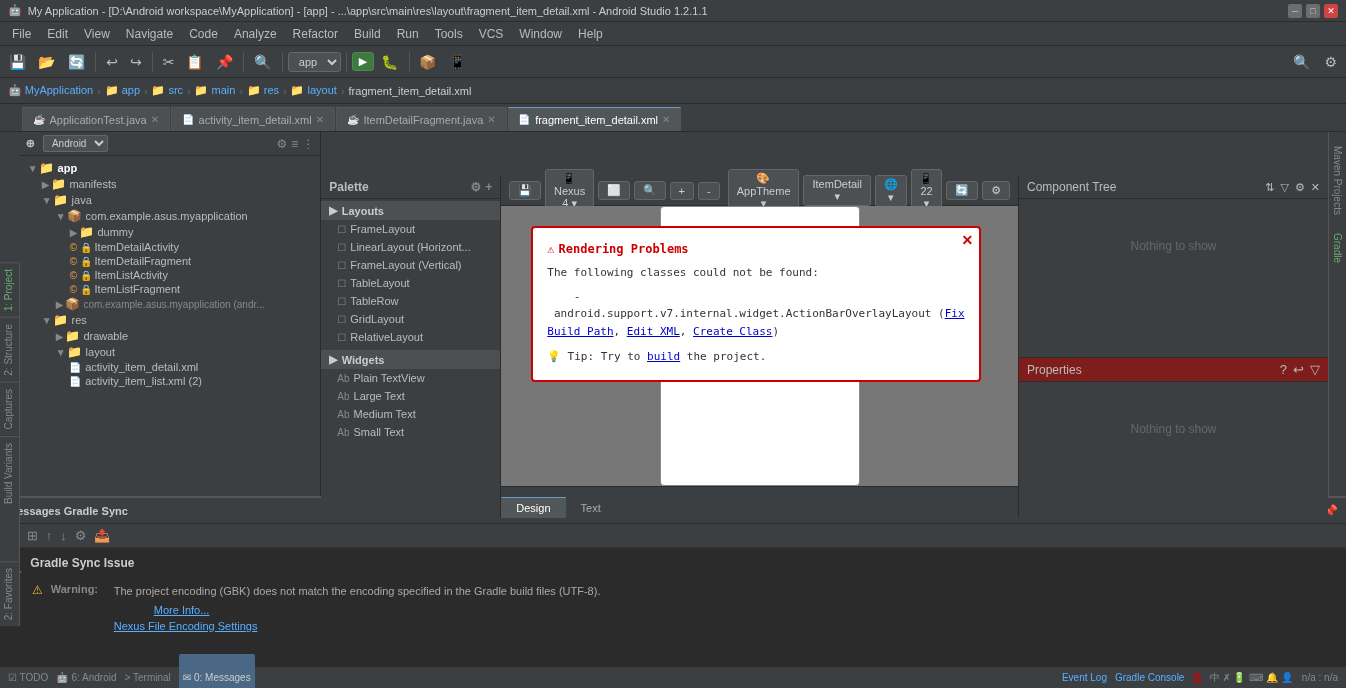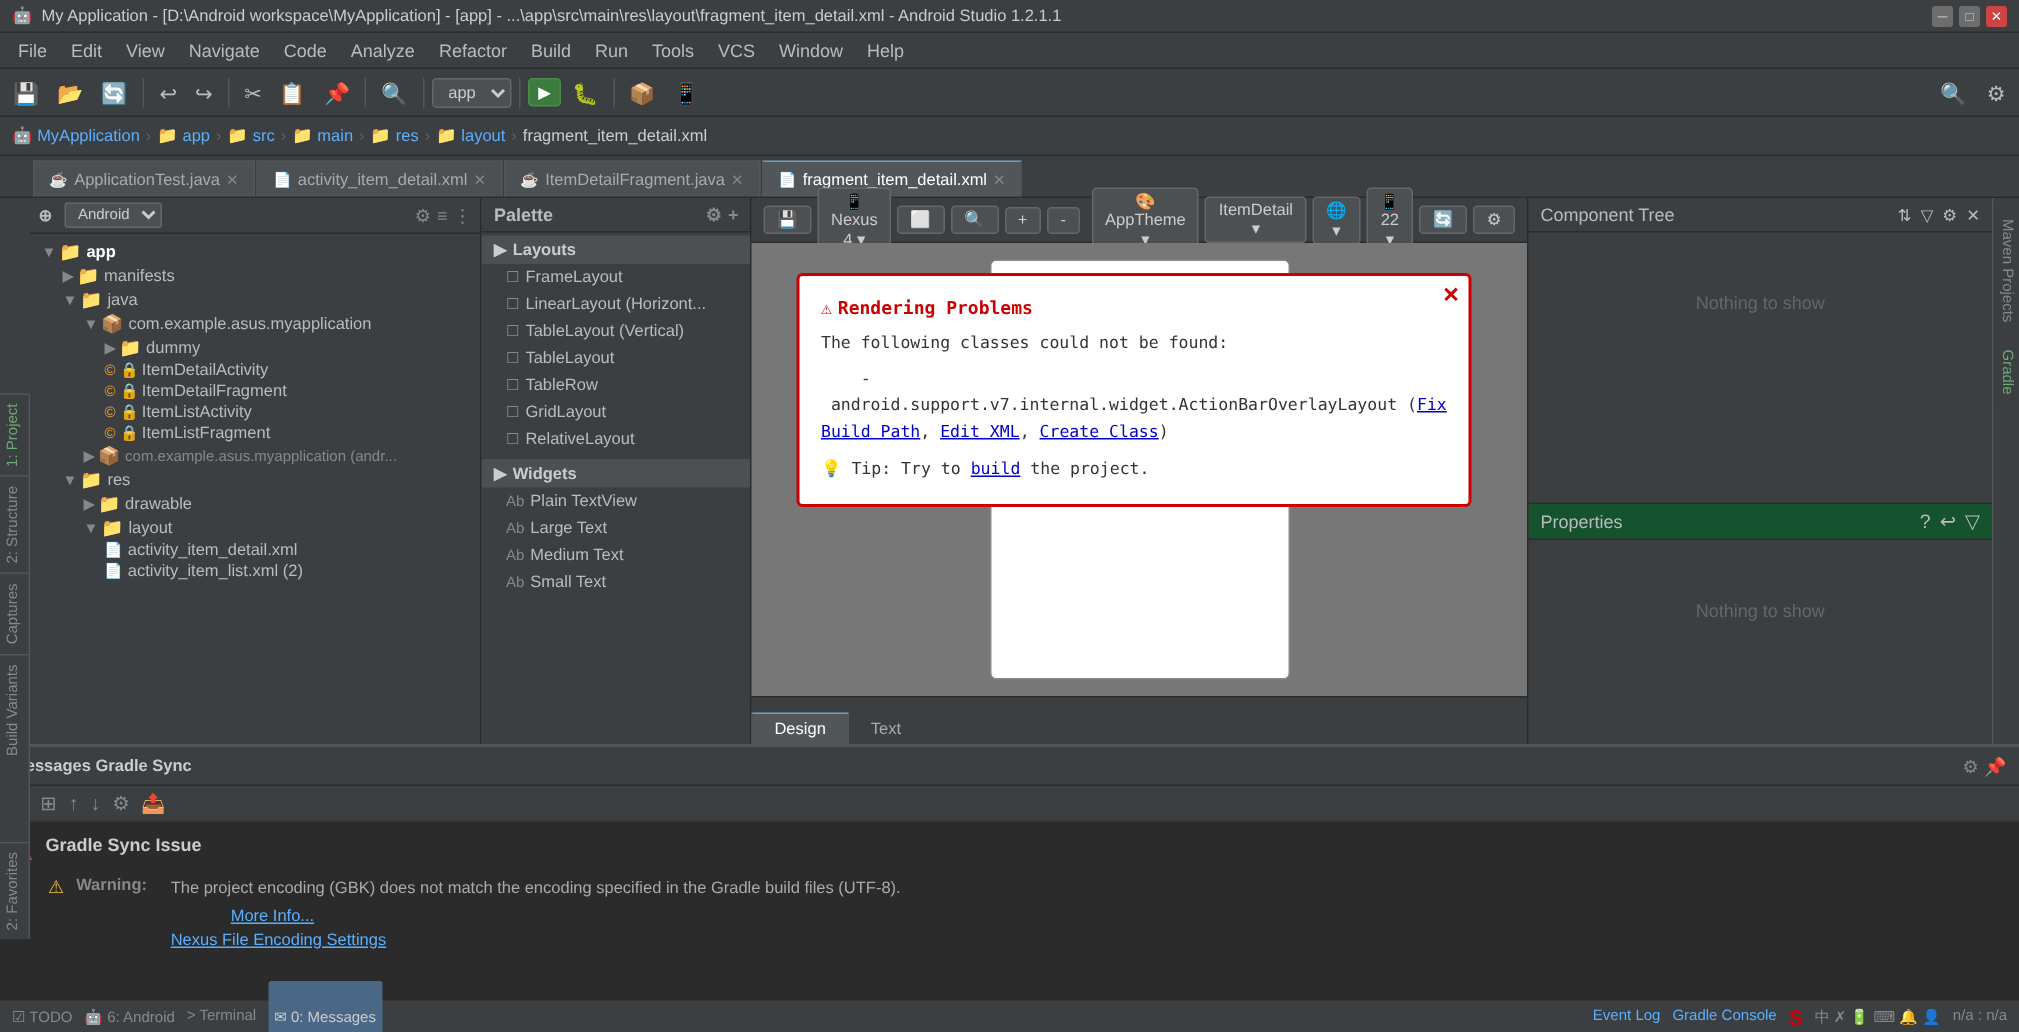--- a/index.html
+++ b/index.html
@@ -312,21 +312,21 @@
 
       <div class="tree-item" style="padding-left:50px;">
         <span style="color:#aaffaa;margin-right:3px;font-size:10px;">📄</span>
         <span class="tree-label">activity_item_list.xml (2)</span>
       </div>
     </div>
   </div>
 
   <div style="display:flex;flex:1;flex-direction:column;">
 
-    <div style="display:flex;flex:1;">
+    <div style="display:flex;flex:1;margin-top:44px;">
 
       <div id="palette-panel" style="width:180px;background:#3c3f41;border-right:1px solid #2b2b2b;overflow-y:auto;display:flex;flex-direction:column;">
         <div id="palette-header" style="display:flex;align-items:center;justify-content:space-between;padding:4px 8px;border-bottom:1px solid #2b2b2b;background:#3c3f41;">
           <span style="color:#bbbbbb;font-size:12px;font-weight:bold;">Palette</span>
           <div style="display:flex;gap:4px;">
             <span style="cursor:pointer;color:#888;">⚙</span>
             <span style="cursor:pointer;color:#888;">+</span>
           </div>
         </div>
 
@@ -338,21 +338,21 @@
           <div class="palette-item">
             <span class="palette-item-icon">☐</span>
             <span>FrameLayout</span>
           </div>
           <div class="palette-item">
             <span class="palette-item-icon">☐</span>
             <span>LinearLayout (Horizont...</span>
           </div>
           <div class="palette-item">
             <span class="palette-item-icon">☐</span>
-            <span>TableLayout (Vertical)</span>
+            <span>FrameLayout (Vertical)</span>
           </div>
           <div class="palette-item">
             <span class="palette-item-icon">☐</span>
             <span>TableLayout</span>
           </div>
           <div class="palette-item">
             <span class="palette-item-icon">☐</span>
             <span>TableRow</span>
           </div>
           <div class="palette-item">
@@ -445,21 +445,21 @@
               <span style="cursor:pointer;font-size:11px;">⇅</span>
               <span style="cursor:pointer;font-size:11px;">▽</span>
               <span style="cursor:pointer;font-size:11px;">⚙</span>
               <span style="cursor:pointer;font-size:11px;">✕</span>
             </div>
           </div>
           <div class="nothing-to-show" style="color:#666;font-size:12px;text-align:center;margin-top:40px;">Nothing to show</div>
         </div>
 
         <div id="properties-panel" style="height:160px;overflow:hidden;">
-          <div id="properties-header" style="display:flex;align-items:center;justify-content:space-between;padding:4px 8px;border-bottom:1px solid #2b2b2b;background:#14532d;">
+          <div id="properties-header" style="display:flex;align-items:center;justify-content:space-between;padding:4px 8px;border-bottom:1px solid #2b2b2b;background:#7f1d1d;">
             <span style="font-size:12px;color:#bbbbbb;">Properties</span>
             <div style="display:flex;gap:6px;color:#888;">
               <span style="cursor:pointer;font-size:13px;">?</span>
               <span style="cursor:pointer;font-size:13px;">↩</span>
               <span style="cursor:pointer;font-size:13px;">▽</span>
             </div>
           </div>
           <div class="nothing-to-show" style="color:#666;font-size:12px;text-align:center;margin-top:40px;">Nothing to show</div>
         </div>
       </div>

